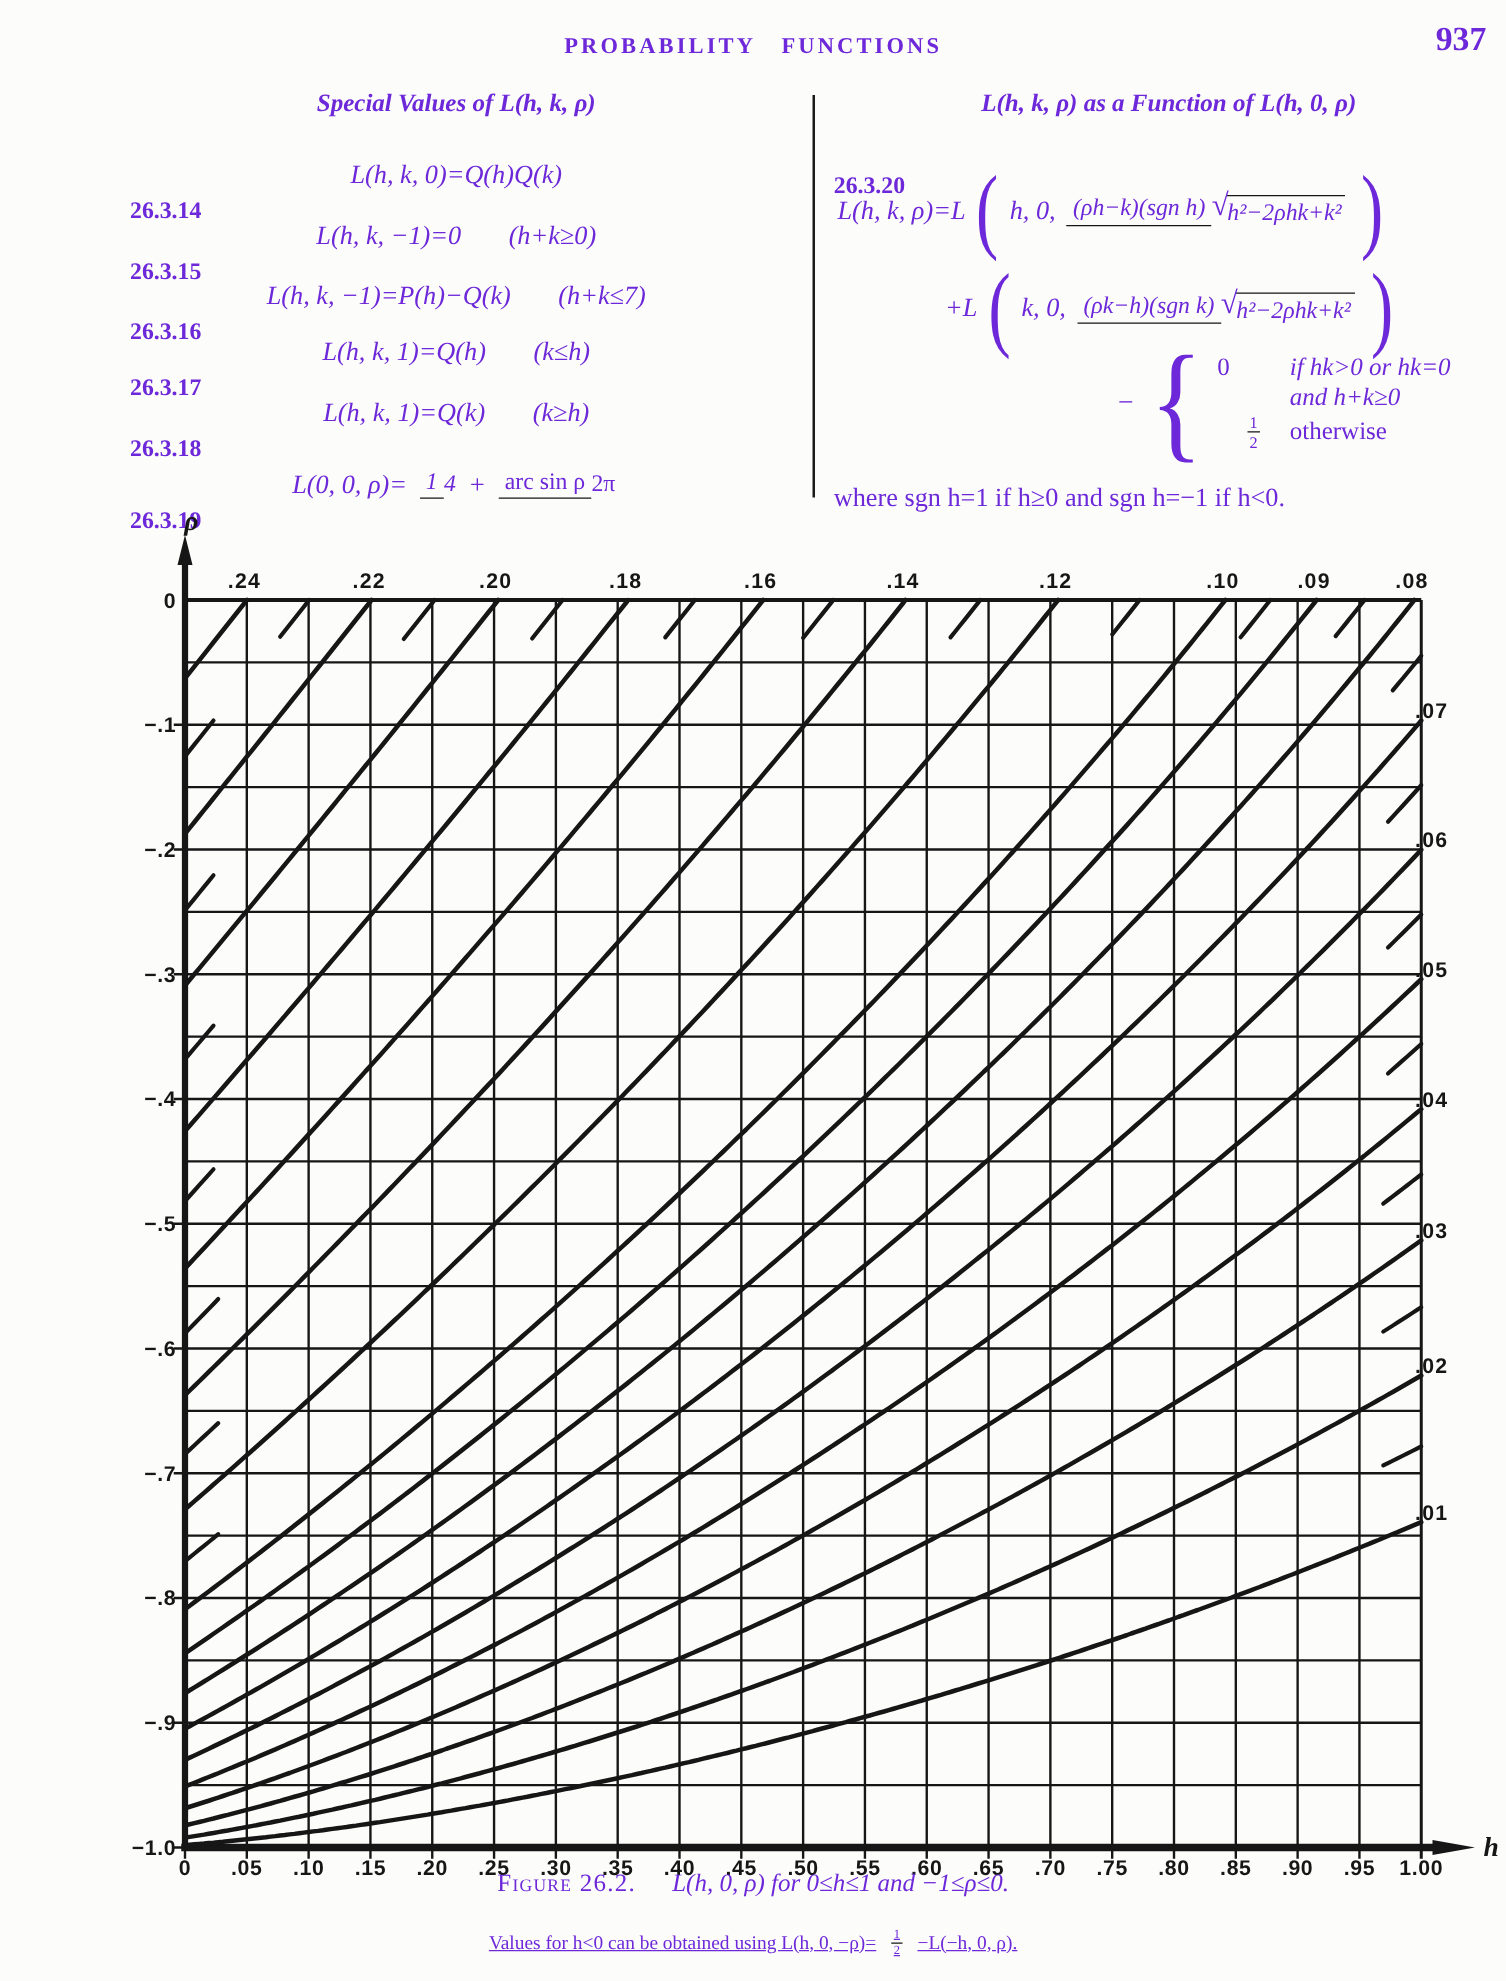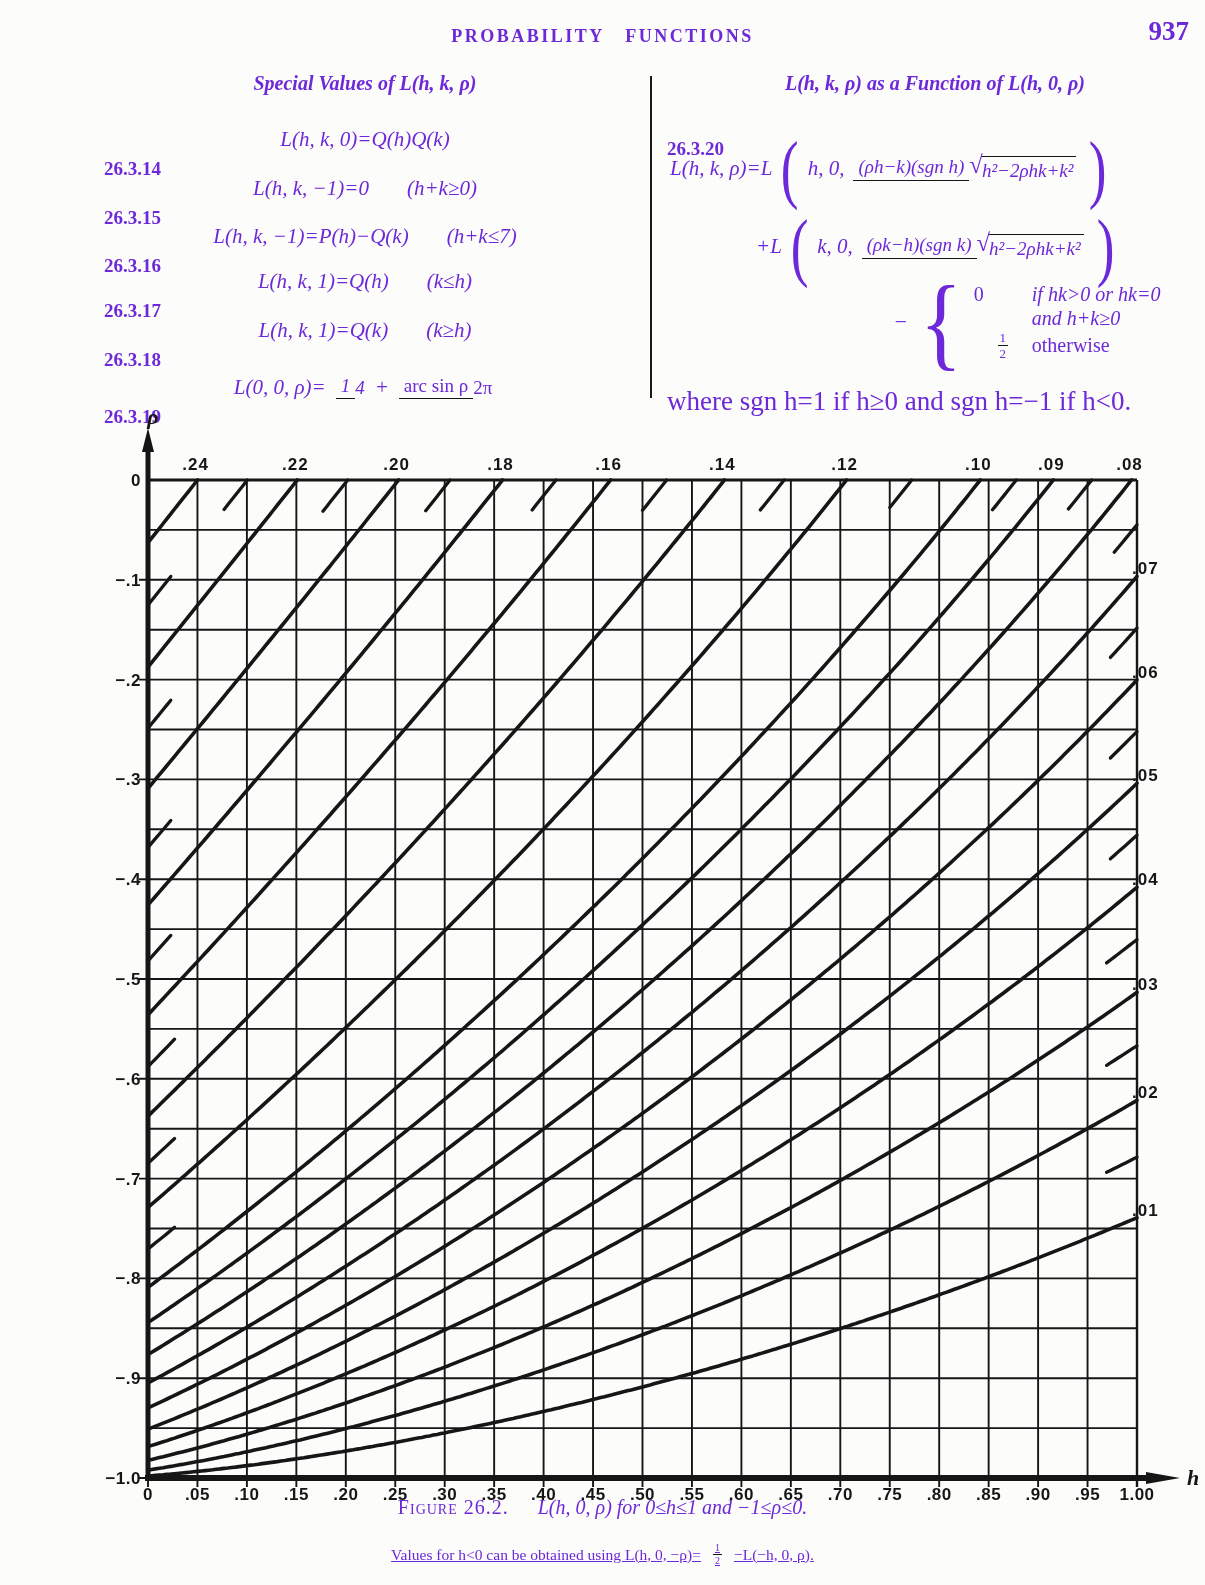--- a/index.html
+++ b/index.html
@@ -27,21 +27,21 @@
   .sqrt-sym{font-style:normal;font-size:1.3em;line-height:.85;transform:translateY(-2px);}
   .sqrt-bar{border-top:1.9px solid #151515;padding:3px 3px 0 1px;margin-left:-2px;}
   .bigparen{font-style:normal;font-size:76px;font-weight:400;line-height:.85;transform:scaleX(.7);}
   .bigbrace{font-style:normal;font-size:104px;font-weight:400;line-height:.8;transform:scaleX(.85);}
   .r-line{position:absolute;display:flex;align-items:center;gap:5px;font-size:21px;}
   .cases{display:grid;grid-template-columns:58px auto;align-items:center;font-size:20px;row-gap:1px;}
   .mfrac{display:inline-flex;flex-direction:column;align-items:center;font-size:13px;line-height:1;
          font-style:italic;}
   .mfrac .n{border-bottom:1.4px solid #151515;padding:0 2px 1px;font-style:normal;}
   .mfrac .d{padding-top:1px;font-style:normal;}
-  .whereline{position:absolute;font-size:27px;font-style:normal;}
+  .whereline{position:absolute;font-size:21px;font-style:normal;}
   .caption{top:1496px;left:0;width:100%;text-align:center;font-size:20px;}
   .caplabel{font-variant:small-caps;letter-spacing:1px;font-style:normal;}
   .subcap{top:1543px;left:0;width:100%;text-align:right;font-size:15.5px;font-style:normal;
           display:flex;justify-content:center;align-items:center;gap:12px;text-decoration:underline;}
   .subcap .mfrac{font-size:10px;}
   .subcap .mfrac .n{border-bottom:1.1px solid #151515;}
   svg text.tick{font-family:"Liberation Sans",sans-serif;font-weight:700;font-size:17px;fill:#161616;letter-spacing:.5px;}
   svg text.clabel{font-family:"Liberation Sans",sans-serif;font-weight:700;font-size:17px;fill:#161616;letter-spacing:1px;}
   svg text.axletter{font-family:"Liberation Serif",serif;font-style:italic;font-weight:700;font-size:22px;fill:#161616;}
 </style>

